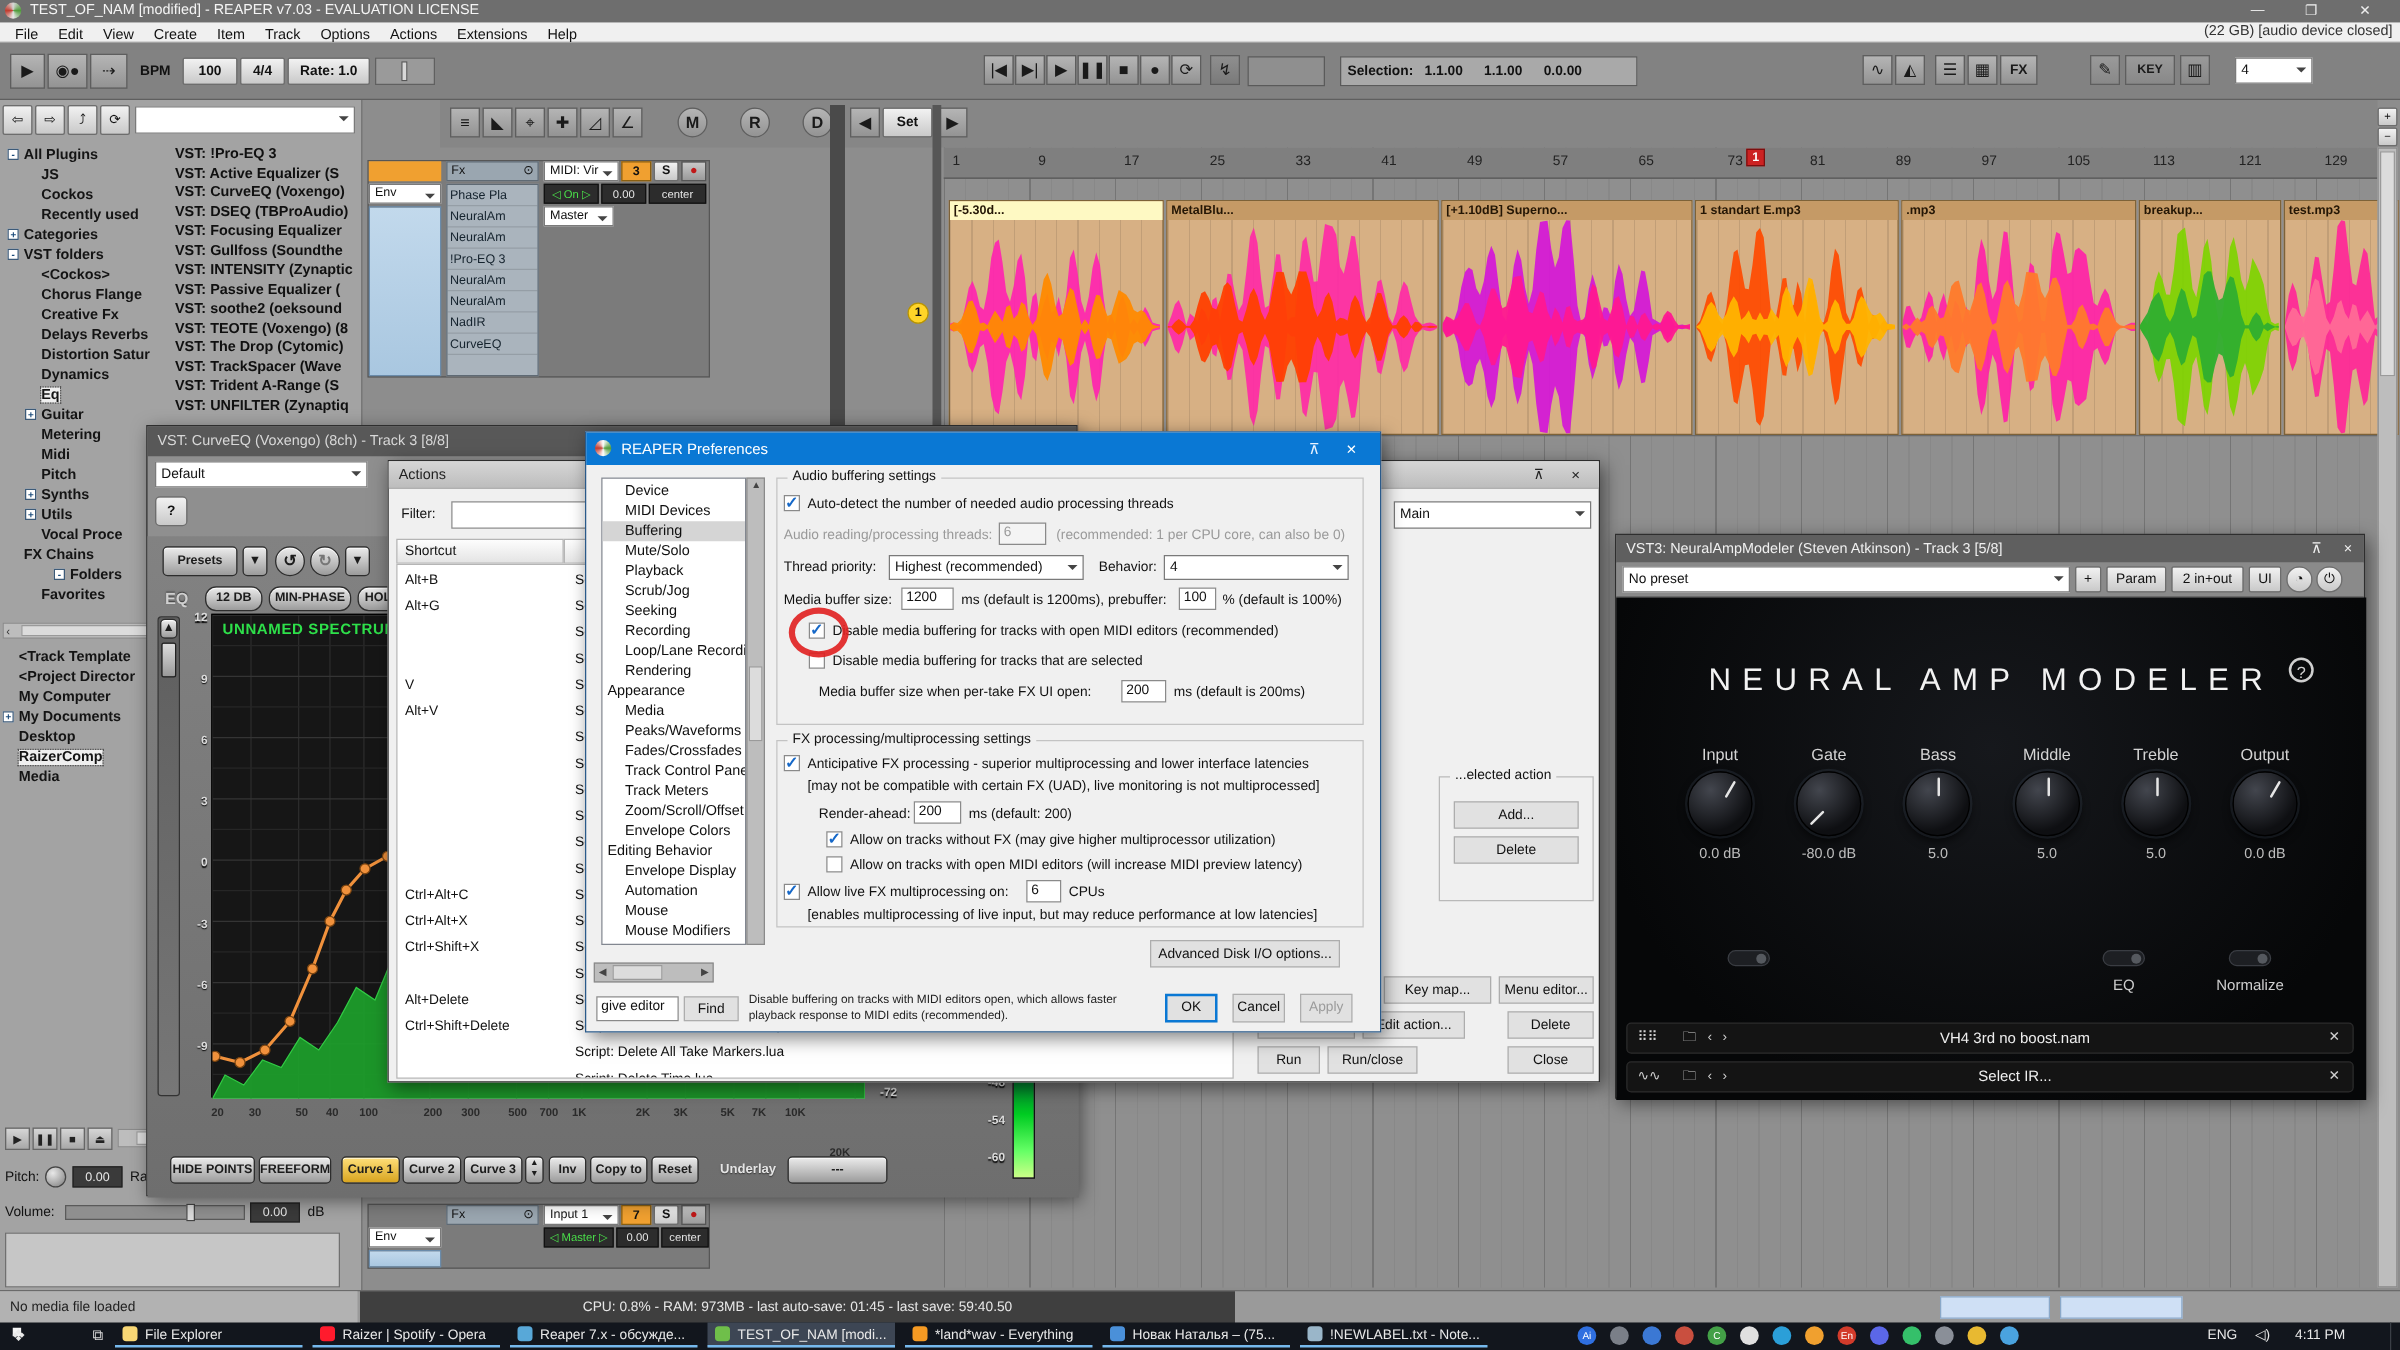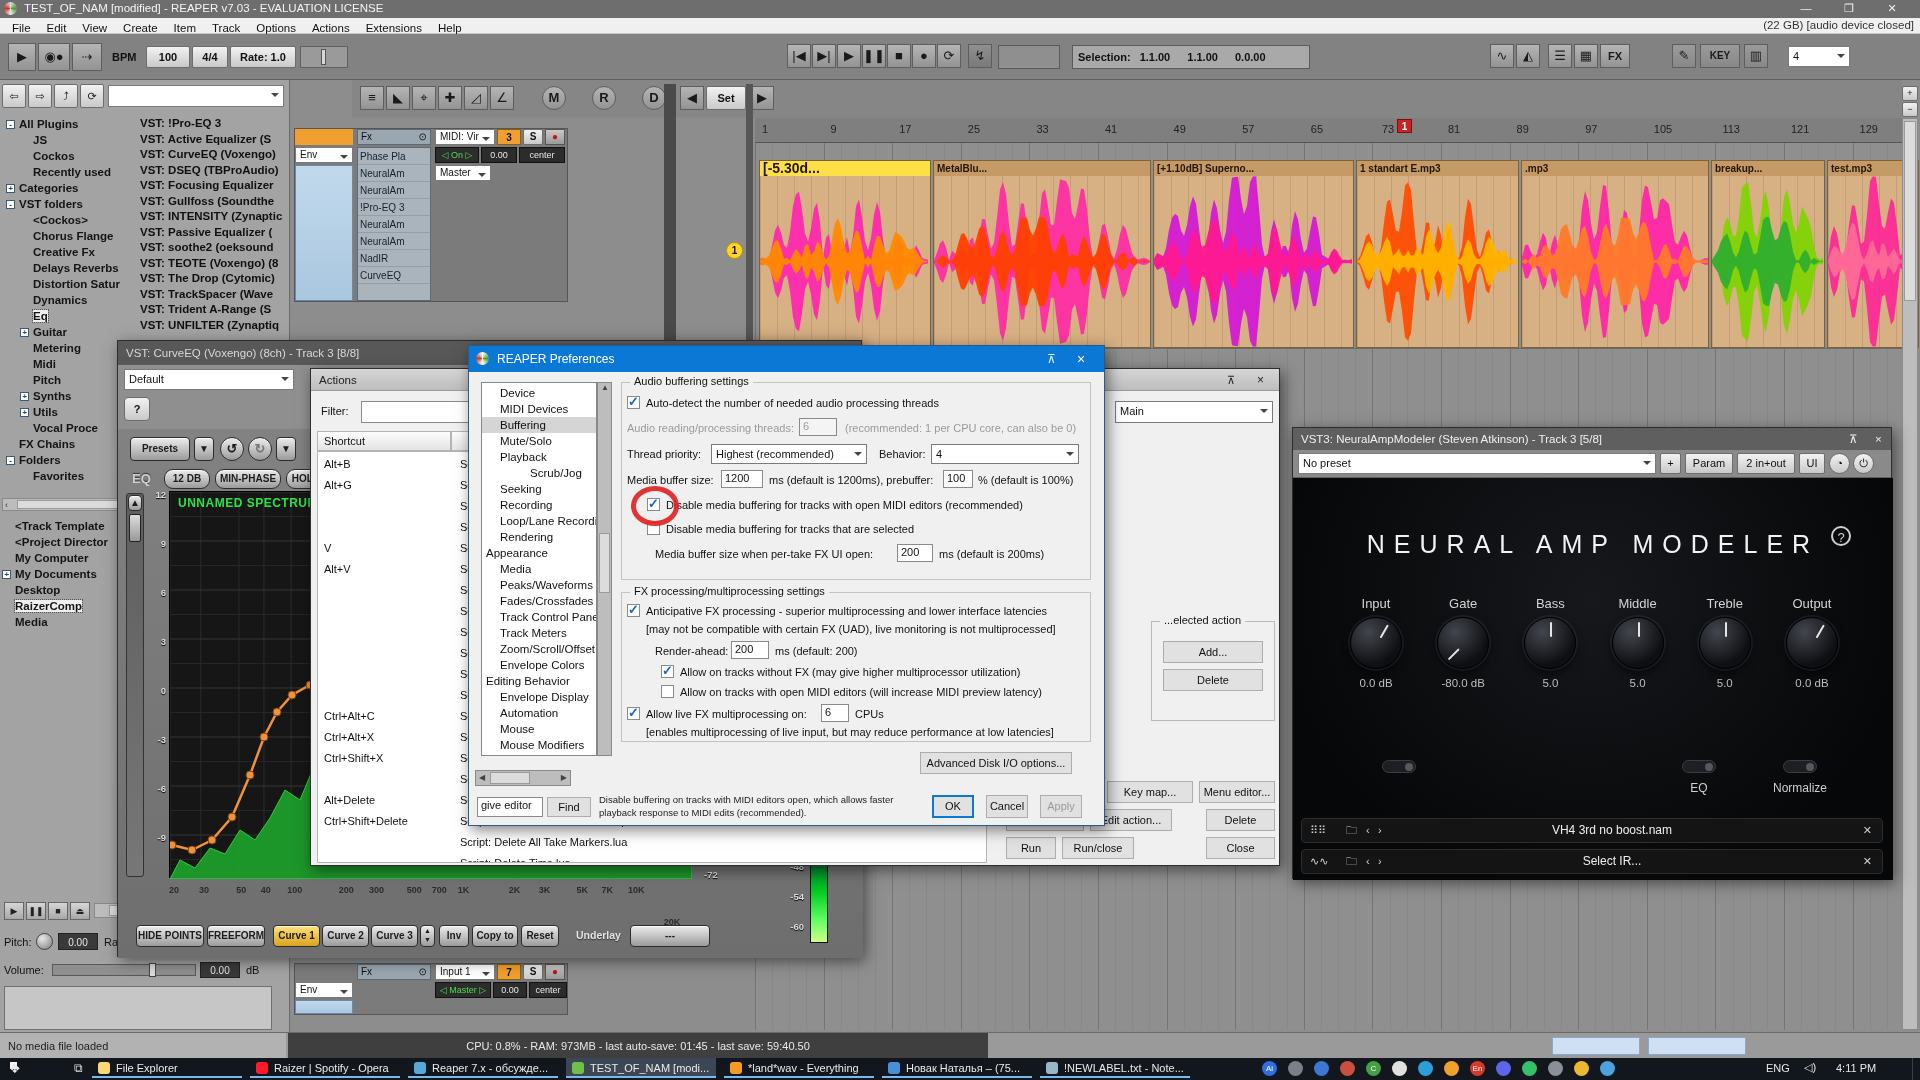--- a/index.html
+++ b/index.html
@@ -149,21 +149,21 @@
           <span class="rn a" style="top: 5px; font-size: 11px; color: rgb(34, 34, 34); left: 830.2px;">97</span>
           <span class="rn a" style="top: 5px; font-size: 11px; color: rgb(34, 34, 34); left: 898.8px;">105</span>
           <span class="rn a" style="top: 5px; font-size: 11px; color: rgb(34, 34, 34); left: 967.4px;">113</span>
           <span class="rn a" style="top: 5px; font-size: 11px; color: rgb(34, 34, 34); left: 1036px;">121</span>
           <span class="rn a" style="top: 5px; font-size: 11px; color: rgb(34, 34, 34); left: 1104.6px;">129</span>
         </div>
       <div class="a" style="left:642px;top:1px;width:15px;height:14px;background:#cc2222;color:#fff;font-size:10px;font-weight:bold;text-align:center;line-height:14px;border:1px solid #7a0f0f">1</div>
     </div>
     <div id="items">
         <div class="mi" style="position: absolute; top: 42px; height: 188px; background: rgb(215, 176, 132); border: 1px solid rgb(125, 98, 56); left: 4px; width: 172px;">
-        <div class="nm" style="height:15px;background:#fde047;font-size:14px;font-weight:bold;color:#241605;padding:0 3px;line-height:15px;white-space:nowrap;overflow:hidden">[-5.30d...</div>
+        <div class="nm" style="height:15px;background:#fef9c3;font-size:10px;font-weight:bold;color:#241605;padding:0 3px;line-height:15px;white-space:nowrap;overflow:hidden">[-5.30d...</div>
         <div class="wv" style="position:absolute;top:15px;left:0;right:0;bottom:0;background:repeating-linear-gradient(90deg,rgba(0,0,0,.10) 0 1px,transparent 1px 17px)"><svg width="100%" height="100%" preserveAspectRatio="none" viewBox="0 0 170 171">
               <polygon points="0,82.90555109603724 3,81.70816340189914 6,84.4478858687486 9,82.90086323748487 12,69.69785027882534 15,54.439237222334924 18,48.752053582901766 21,56.55936489499528 24,69.14931566777197 27,71.71095147163432 30,56.32390211429975 33,30.113952847844203 36,18.140382740263277 39,15.684625267131338 42,33.705957186752926 45,57.52446892562614 48,65.39357921118167 51,52.56988680006154 54,32.680306357613475 57,26.85488595192613 60,46.04041872293822 63,81.14679313344155 66,61.44650772486062 69,57.976861040848696 72,78.58183304508997 75,66.98742438071393 78,58.60907867192033 81,73.84498047324591 84,72.42093251059708 87,61.30444195260675 90,76.79136211771839 93,60.12338655985475 96,30.15947794372716 99,23.59004829503705 102,41.12690113859348 105,65.07936305087873 108,74.31671306105706 111,61.491666184873665 114,38.4610901138504 117,25.885815310506686 120,36.04021569510756 123,63.083906717732575 126,82.61126787664469 129,75.11934132812752 132,83.0937883630096 135,67.2805915752098 138,60.20287426157971 141,68.37441634907162 144,83.44187231188693 147,78.93890076190542 150,83.12147113266053 153,76.42642249110472 156,69.3497421246642 159,74.5527997118171 162,81.93557927721349 165,82.9962051611195 168,83.54309917993068 168,87.45690082006932 165,88.0037948388805 162,89.06442072278651 159,96.4472002881829 156,101.6502578753358 153,94.57357750889528 150,87.87852886733947 147,92.06109923809458 144,87.55812768811307 141,102.62558365092838 138,110.79712573842029 135,103.7194084247902 132,87.9062116369904 129,95.88065867187248 126,88.38873212335531 123,107.91609328226743 120,134.95978430489242 117,145.1141846894933 114,132.5389098861496 111,109.50833381512633 108,96.68328693894294 105,105.92063694912127 102,129.8730988614065 99,147.40995170496296 96,140.84052205627285 93,110.87661344014525 90,94.20863788228161 87,109.69555804739325 84,98.57906748940292 81,97.15501952675409 78,112.39092132807967 75,104.01257561928607 72,92.41816695491003 69,113.02313895915131 66,109.55349227513938 63,89.85320686655845 60,124.95958127706177 57,144.14511404807388 54,138.31969364238654 51,118.43011319993846 48,105.60642078881833 45,113.47553107437386 42,137.29404281324707 39,155.31537473286866 36,152.85961725973672 33,140.8860471521558 30,114.67609788570024 27,99.28904852836568 24,101.85068433222803 21,114.44063510500473 18,122.24794641709823 15,116.56076277766508 12,101.30214972117466 9,88.09913676251513 6,86.5521141312514 3,89.29183659810086 0,88.09444890396276 " fill="#ff24b0" opacity="0.92"></polygon>
               <polygon points="0,83.97700014183071 3,81.84541295145708 6,82.31841779778556 9,79.39369152818637 12,72.11120382403254 15,65.03173588770392 18,64.30178241169335 21,71.81654386528278 24,82.7547260777665 27,81.91203520319148 30,84.21429992597452 33,77.93568381564006 36,72.49694242860782 39,76.81891074653988 42,81.4865728046988 45,69.52021635983021 48,67.97869259071948 51,79.07925858619346 54,75.64957755620145 57,65.58027448537237 60,67.76403155769138 63,77.89342468370957 66,83.75946750793992 69,79.66140450995921 72,63.684533877159694 75,47.337142524502276 78,42.12272763987957 81,51.270536542149834 84,67.10809439401154 87,77.282506696975 90,74.73465109485718 93,63.25353567593926 96,54.10878591438215 99,56.61583988424465 102,70.42988440217846 105,83.83799782703676 108,79.33245715798347 111,83.90194011082181 114,69.89411083327093 117,59.74113112728347 120,60.39819607984602 123,69.15863081192899 126,76.8172261365297 129,75.63396215003345 132,65.63093369035687 135,55.913165213919335 138,57.749611692829944 141,59.74737159951927 144,64.39808032972815 147,71.99910044229982 150,73.7227396518756 153,72.04768121393164 156,73.99339799555922 159,79.40434931922059 162,83.61488320151618 165,84.57062705246659 168,85.20215328918627 168,85.79784671081373 165,86.42937294753341 162,87.38511679848382 159,91.59565068077941 156,97.00660200444078 153,98.95231878606836 150,97.2772603481244 147,99.00089955770018 144,106.60191967027185 141,111.25262840048073 138,113.25038830717006 135,115.08683478608066 132,105.36906630964313 129,95.36603784996655 126,94.1827738634703 123,101.84136918807101 120,110.60180392015398 117,111.25886887271653 114,101.10588916672907 111,87.09805988917819 108,91.66754284201653 105,87.16200217296324 102,100.57011559782154 99,114.38416011575535 96,116.89121408561785 93,107.74646432406074 90,96.26534890514282 87,93.717493303025 84,103.89190560598846 81,119.72946345785016 78,128.87727236012043 75,123.66285747549773 72,107.3154661228403 69,91.33859549004079 66,87.24053249206008 63,93.10657531629043 60,103.23596844230862 57,105.41972551462763 54,95.35042244379855 51,91.92074141380654 48,103.02130740928052 45,101.47978364016979 42,89.5134271953012 39,94.18108925346012 36,98.50305757139218 33,93.06431618435994 30,86.78570007402548 27,89.08796479680852 24,88.2452739222335 21,99.18345613471722 18,106.69821758830665 15,105.96826411229608 12,98.88879617596746 9,91.60630847181363 6,88.68158220221444 3,89.15458704854292 0,87.02299985816929 " fill="#ff8a00" opacity="0.95"></polygon>
             </svg></div>
       </div>
         <div class="mi" style="position: absolute; top: 42px; height: 188px; background: rgb(215, 176, 132); border: 1px solid rgb(125, 98, 56); left: 178px; width: 218px;">
         <div class="nm" style="height:15px;background:#c59a66;font-size:10px;font-weight:bold;color:#241605;padding:0 3px;line-height:15px;white-space:nowrap;overflow:hidden">MetalBlu...</div>
         <div class="wv" style="position:absolute;top:15px;left:0;right:0;bottom:0;background:repeating-linear-gradient(90deg,rgba(0,0,0,.10) 0 1px,transparent 1px 17px)"><svg width="100%" height="100%" preserveAspectRatio="none" viewBox="0 0 216 171">
               <polygon points="0,84.33620949794646 3,76.81671730255857 6,67.39724155110186 9,64.08595831763226 12,71.82274831747907 15,83.97894628631148 18,74.81894107721968 21,77.44327084909605 24,80.93899421963356 27,70.40303540346775 30,73.31723680494217 33,81.23912063648984 36,63.96404990859459 39,61.61577850102124 42,79.72554753403381 45,62.965638617053315 48,43.020632039779564 51,43.36792368926627 54,59.201672110661036 57,72.51596286246071 60,66.91677821505851 63,41.71767091674475 66,13.438189078916693 69,6.094415962728462 72,18.479121860737905 75,48.42662122871623 78,70.27554376382174 81,68.5916318081049 84,47.50573953535356 87,27.300675468741595 90,27.670324836426154 93,51.23910658325733 96,80.89593823985535 99,77.7024972479772 102,77.64967257258682 105,44.47337046429422 108,17.176978691024146 111,13.277725913734159 114,30.55034177537823 117,49.32100686971431 120,48.91967216187323 123,24.793684007309245 126,3.2632917380387028 129,4.130733425086291 132,5.102423789134207 135,11.870573783363184 138,37.375936171966615 141,43.04762307578907 144,29.175394040786003 147,12.546510605117007 150,13.195870620931629 153,33.2222764620721 156,63.811372861034776 159,82.83185433364206 162,82.91668998108504 165,65.99587905296595 168,49.454204974506965 171,47.583080133296775 174,60.884981486288225 177,77.18438468626722 180,82.69741682103985 183,73.51488257423948 186,58.033485754962214 189,49.04776561729672 192,52.956963536586805 195,65.43658428678513 198,76.74210727818829 201,81.36605008245888 204,83.63238967420976 207,82.46336823061674 210,81.97706326451753 213,82.82889661872477 216,84.63143165904049 216,86.36856834095951 213,88.17110338127523 210,89.02293673548247 207,88.53663176938326 204,87.36761032579024 201,89.63394991754112 198,94.25789272181171 195,105.56341571321487 192,118.04303646341319 189,121.95223438270328 186,112.96651424503779 183,97.48511742576052 180,88.30258317896015 177,93.81561531373278 174,110.11501851371177 171,123.41691986670322 168,121.54579502549304 165,105.00412094703405 162,88.08331001891496 159,88.16814566635794 156,107.18862713896522 153,137.7777235379279 150,157.80412937906837 147,158.45348939488298 144,141.824605959214 141,127.95237692421094 138,133.6240638280334 135,159.12942621663683 132,165.8975762108658 129,166.8692665749137 126,167.7367082619613 123,146.20631599269075 120,122.08032783812678 117,121.67899313028569 114,140.44965822462177 111,157.72227408626583 108,153.82302130897585 105,126.52662953570578 102,93.35032742741318 99,93.2975027520228 96,90.10406176014465 93,119.76089341674268 90,143.32967516357385 87,143.6993245312584 84,123.49426046464643 81,102.4083681918951 78,100.72445623617826 75,122.57337877128377 72,152.5208781392621 69,164.90558403727152 66,157.5618109210833 63,129.28232908325526 60,104.08322178494149 57,98.48403713753929 54,111.79832788933896 51,127.63207631073374 48,127.97936796022043 45,108.03436138294668 42,91.27445246596619 39,109.38422149897876 36,107.03595009140541 33,89.76087936351016 30,97.68276319505783 27,100.59696459653225 24,90.06100578036644 21,93.55672915090395 18,96.18105892278032 15,87.02105371368852 12,99.17725168252093 9,106.91404168236774 6,103.60275844889814 3,94.18328269744143 0,86.66379050205354 " fill="#ff2aa6" opacity="0.92"></polygon>
               <polygon points="0,84.79177920225072 3,85.17208440964887 6,81.51078316873725 9,79.24657691130612 12,81.30651812979829 15,84.70905206888197 18,84.61867378445925 21,80.10702366326845 24,68.58761319156278 27,58.60756190265096 30,56.9760577212942 33,62.432138669029186 36,70.13874534232903 39,71.58391487912787 42,64.04416974168286 45,52.839617350251835 48,49.70358437426582 51,53.22254820535165 54,67.33313781484999 57,79.72649577997834 60,81.45843851567645 63,71.89140369791282 66,59.37113463363381 69,54.48067412267266 72,61.254710484192515 75,73.60451855764411 78,80.07073433286916 81,73.18306511284517 84,55.79797643172043 87,41.68504318800698 90,41.45102309034931 93,41.794797425930234 96,54.2767812233219 99,59.553850975038664 102,52.36445609247328 105,41.068167706076075 108,41.14863187943204 111,41.2814907650595 114,51.552708713269524 117,69.62809468687846 120,77.50682101500473 123,72.41640214117194 126,61.986982564621215 129,57.733400316659896 132,65.53924443624369 135,80.90417316157475 138,78.28822523699358 141,78.7077815158502 144,80.33567934487426 147,66.13510764351602 150,59.99143273367264 153,65.11423445038156 156,75.54359662426278 159,81.51054642863566 162,77.58165963765177 165,66.88219616693536 168,58.18094205811514 171,58.57101744964578 174,67.91591912133741 177,79.44703104207947 180,84.48862901826848 183,84.0723414832299 186,78.85628703648233 189,76.26831483753524 192,79.29815656705634 195,84.90918825476064 198,81.30875049289783 201,81.88067263534664 204,84.96369810075811 207,85.21177956262933 210,84.66410524452169 213,84.74549556372222 216,85.26988875509366 216,85.73011124490634 213,86.25450443627778 210,86.33589475547831 207,85.78822043737067 204,86.03630189924189 201,89.11932736465336 198,89.69124950710217 195,86.09081174523936 192,91.70184343294366 189,94.73168516246476 186,92.14371296351767 183,86.9276585167701 180,86.51137098173152 177,91.55296895792053 174,103.08408087866259 171,112.42898255035422 168,112.81905794188486 165,104.11780383306464 162,93.41834036234823 159,89.48945357136434 156,95.45640337573722 153,105.88576554961844 150,111.00856726632736 147,104.86489235648398 144,90.66432065512574 141,92.2922184841498 138,92.71177476300642 135,90.09582683842525 132,105.46075556375631 129,113.2665996833401 126,109.01301743537879 123,98.58359785882806 120,93.49317898499527 117,101.37190531312154 114,119.44729128673048 111,129.71850923494048 108,129.85136812056797 105,129.93183229392392 102,118.63554390752671 99,111.44614902496133 96,116.7232187766781 93,129.20520257406977 90,129.5489769096507 87,129.31495681199303 84,115.20202356827957 81,97.81693488715483 78,90.92926566713084 75,97.39548144235589 72,109.74528951580749 69,116.51932587732733 66,111.6288653663662 63,99.10859630208718 60,89.54156148432355 57,91.27350422002166 54,103.66686218515001 51,117.77745179464836 48,121.29641562573417 45,118.16038264974816 42,106.95583025831714 39,99.41608512087213 36,100.86125465767097 33,108.56786133097081 30,114.0239422787058 27,112.39243809734904 24,102.41238680843722 21,90.89297633673155 18,86.38132621554075 15,86.29094793111803 12,89.69348187020171 9,91.75342308869388 6,89.48921683126275 3,85.82791559035113 0,86.20822079774928 " fill="#ff4000" opacity="0.95"></polygon>
@@ -236,21 +236,21 @@
           <div class="trow" style="padding-left: 18px;"><i class="exp"></i><span class="tl">Dynamics</span></div>
           <div class="trow sel" style="padding-left: 18px;"><i class="exp"></i><span class="tl">Eq</span></div>
           <div class="trow" style="padding-left: 18px;"><i class="exp">+</i><span class="tl">Guitar</span></div>
           <div class="trow" style="padding-left: 18px;"><i class="exp"></i><span class="tl">Metering</span></div>
           <div class="trow" style="padding-left: 18px;"><i class="exp"></i><span class="tl">Midi</span></div>
           <div class="trow" style="padding-left: 18px;"><i class="exp"></i><span class="tl">Pitch</span></div>
           <div class="trow" style="padding-left: 18px;"><i class="exp">+</i><span class="tl">Synths</span></div>
           <div class="trow" style="padding-left: 18px;"><i class="exp">+</i><span class="tl">Utils</span></div>
           <div class="trow" style="padding-left: 18px;"><i class="exp"></i><span class="tl">Vocal Proce</span></div>
           <div class="trow" style="padding-left: 4px;"><i class="exp"></i><span class="tl">FX Chains</span></div>
-          <div class="trow" style="padding-left: 4px;"><i class="exp">-</i><span class="tl">Folders</span></div>
+          <div class="trow" style="padding-left: 4px; margin-left: 37px;"><i class="exp">-</i><span class="tl">Folders</span></div>
           <div class="trow" style="padding-left: 18px;"><i class="exp"></i><span class="tl">Favorites</span></div>
         </div>
     </div>
     <div class="a" style="left:140px;top:36px;width:148px;height:380px;overflow:hidden">
       <div>
           <div class="vrow">VST: !Pro-EQ 3</div>
           <div class="vrow">VST: Active Equalizer (S</div>
           <div class="vrow">VST: CurveEQ (Voxengo)</div>
           <div class="vrow">VST: DSEQ (TBProAudio)</div>
           <div class="vrow">VST: Focusing Equalizer</div>
@@ -600,21 +600,21 @@
       <span class="a" style="left:608px;top:0;color:#fff;font-size:14px">×</span>
     </div>
 
     <div class="a" style="left:12px;top:36px;width:116px;height:374px;background:#fff;border:1px solid #828790;overflow:hidden;padding:2px 0">
       <div>
           <div class="nrow" style="padding-left: 18px;">Device</div>
           <div class="nrow" style="padding-left: 18px;">MIDI Devices</div>
           <div class="nrow sel" style="padding-left: 18px;">Buffering</div>
           <div class="nrow" style="padding-left: 18px;">Mute/Solo</div>
           <div class="nrow" style="padding-left: 18px;">Playback</div>
-          <div class="nrow" style="padding-left: 34px; text-align: center;">Scrub/Jog</div>
+          <div class="nrow" style="padding-left: 18px;">Scrub/Jog</div>
           <div class="nrow" style="padding-left: 18px;">Seeking</div>
           <div class="nrow" style="padding-left: 18px;">Recording</div>
           <div class="nrow" style="padding-left: 18px;">Loop/Lane Recording</div>
           <div class="nrow" style="padding-left: 18px;">Rendering</div>
           <div class="nrow" style="padding-left: 4px;">Appearance</div>
           <div class="nrow" style="padding-left: 18px;">Media</div>
           <div class="nrow" style="padding-left: 18px;">Peaks/Waveforms</div>
           <div class="nrow" style="padding-left: 18px;">Fades/Crossfades</div>
           <div class="nrow" style="padding-left: 18px;">Track Control Panels</div>
           <div class="nrow" style="padding-left: 18px;">Track Meters</div>

